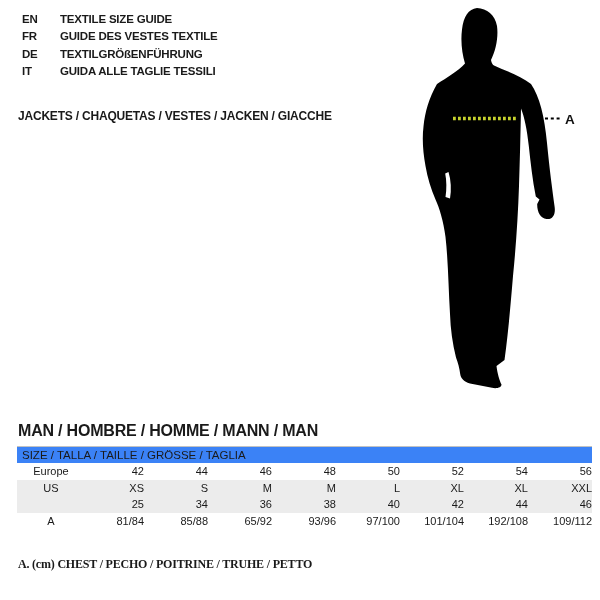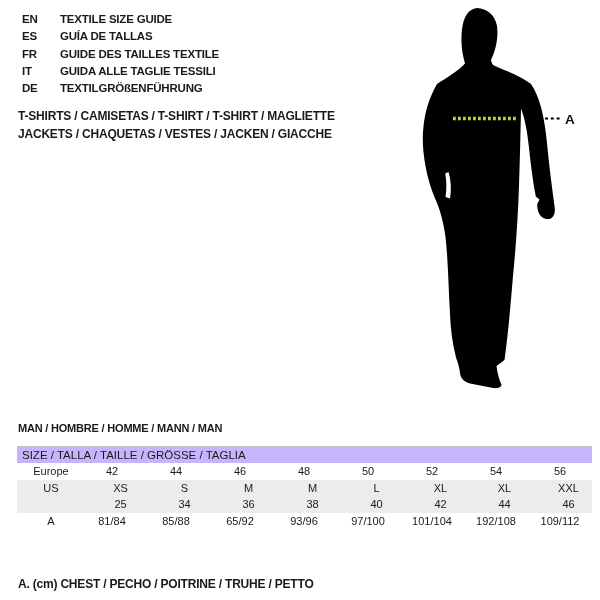--- a/index.html
+++ b/index.html
@@ -19,58 +19,54 @@
   .lang-code{display:inline-block;width:38px;}
 
   
   .product-lines{position:absolute;left:18px;top:107px;font-size:12px;font-weight:bold;letter-spacing:-0.2px;}
   .product-line{line-height:18px;white-space:nowrap;}
 
   
   .figure-svg{position:absolute;left:400px;top:0px;width:190px;height:400px;}
 
   
-  .section-title{position:absolute;left:18px;top:422px;font-size:11px;font-weight:bold;letter-spacing:-0.2px;}
+  .section-title{position:absolute;left:18px;top:422px;font-size:16px;font-weight:bold;letter-spacing:-0.2px;}
 
   
   .size-table{position:absolute;left:17px;top:446px;width:575px;font-size:11px;border-top:1px solid #c2c2c2;}
-  .thead{background:#c4b5fd;height:16.4px;line-height:16.4px;padding-left:5px;font-size:11.5px;}
+  .thead{background:#3b82f6;height:16.4px;line-height:16.4px;padding-left:5px;font-size:11.5px;}
   .trow{display:grid;grid-template-columns:63px repeat(8,1fr);height:16.4px;line-height:16.4px;align-items:center;}
   .trow.shaded{background:#ececec;gap:17px;}
   .tcell-label{padding-left:5px;text-align:center;}
-  .tcell{text-align:center;}
+  .tcell{text-align:right;}
 
   
-  .footnote{position:absolute;left:18px;top:577px;font-size:12px;font-weight:bold;letter-spacing:-0.2px;}
+  .footnote{position:absolute;left:18px;top:557px;font-size:12px;font-weight:bold;letter-spacing:-0.2px;font-family:Liberation Serif, serif;}
 </style>
 </head>
 <body>
 
 <div class="canvas">
 
   <div class="lang-list">
     <div class="lang-row">
       <span class="lang-code">EN</span><span>TEXTILE SIZE GUIDE</span>
     </div>
     <div class="lang-row">
-      <span class="lang-code">ES</span><span>GUÍA DE TALLAS</span>
+      <span class="lang-code">FR</span><span>GUIDE DES VESTES TEXTILE</span>
     </div>
     <div class="lang-row">
-      <span class="lang-code">FR</span><span>GUIDE DES TAILLES TEXTILE</span>
+      <span class="lang-code">DE</span><span>TEXTILGRÖßENFÜHRUNG</span>
     </div>
     <div class="lang-row">
       <span class="lang-code">IT</span><span>GUIDA ALLE TAGLIE TESSILI</span>
     </div>
-    <div class="lang-row">
-      <span class="lang-code">DE</span><span>TEXTILGRÖßENFÜHRUNG</span>
-    </div>
   </div>
 
   <div class="product-lines">
-    <div class="product-line">T-SHIRTS / CAMISETAS / T-SHIRT / T-SHIRT / MAGLIETTE</div>
     <div class="product-line">JACKETS / CHAQUETAS / VESTES / JACKEN / GIACCHE</div>
   </div>
 
   <svg class="figure-svg" viewBox="400 0 190 400" xmlns="http://www.w3.org/2000/svg">
     <path d="M 477,8
              C 487,8.5 495,15 497,26
              C 498.5,37 496,50 491,60
              C 491.5,63 492.5,64.5 494,65.5
              C 506,71 521,76 531,84
              C 539.5,96.5 544.5,116 547,143

